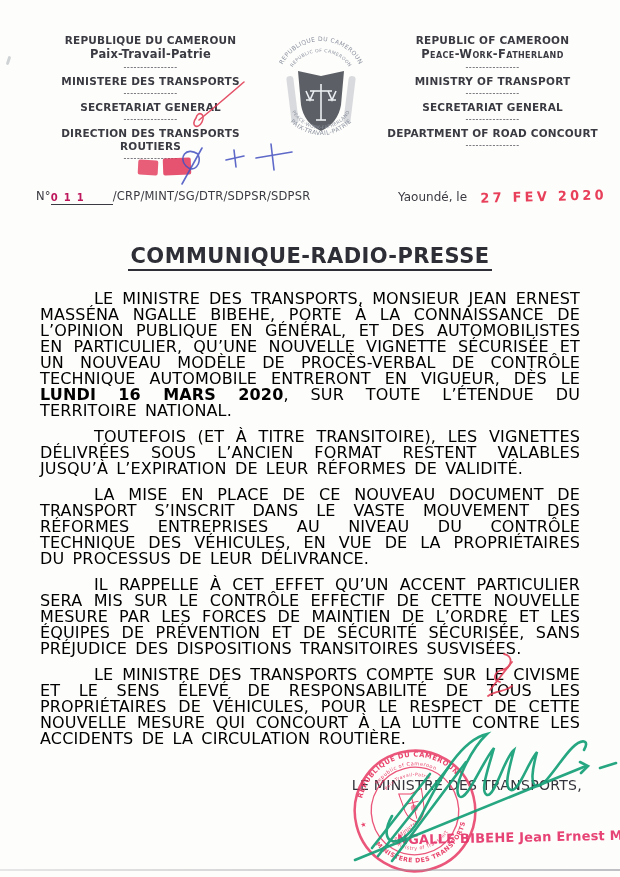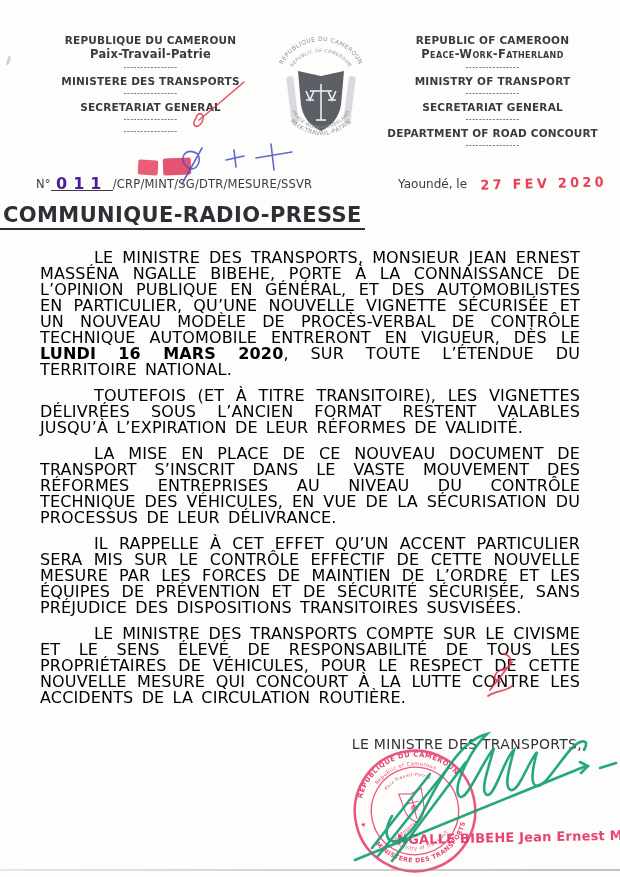--- a/index.html
+++ b/index.html
@@ -13,28 +13,28 @@
   .hdr-line{font-weight:bold;font-size:10.5px;letter-spacing:.2px;color:#3a3a42;}
   .hdr-line.motto-fr{font-size:11.5px;}
   .hdr-line.motto-en{font-variant:small-caps;font-size:11.5px;letter-spacing:.4px;}
   .hdr-div{font-size:8px;letter-spacing:.5px;color:#4a4a52;line-height:9px;margin:1px 0 3px;}
   .emblem{flex:0 0 auto;margin-top:-2px;}
   .emb-arc{font-size:6px;fill:#8d93a0;letter-spacing:.4px;}
   .emb-arc.small{font-size:4.6px;}
   
   .refrow{display:flex;justify-content:space-between;align-items:flex-end;padding:0 10px 0 36px;margin-top:22px;}
   .refline{font-size:11.5px;color:#3a3a42;letter-spacing:.2px;white-space:nowrap;}
-  .ref-num{display:inline-block;min-width:62px;text-align:center;border-bottom:1.3px solid #3a3a42;
-           color:#4c1d95;font-weight:bold;font-size:16px;letter-spacing:6px;line-height:13px;
+  .ref-num{display:inline-block;min-width:62px;text-align:left;border-bottom:1.3px solid #3a3a42;
+           color:#be185d;font-weight:bold;font-size:10px;letter-spacing:6px;line-height:13px;
            transform:translateY(1px);}
   .dateline{font-size:12px;color:#3a3a42;white-space:nowrap;}
   .date-stamp{display:inline-block;color:#e8405a;font-weight:bold;font-size:13.5px;letter-spacing:3.5px;
               transform:rotate(-1.5deg) scaleX(.95);margin-left:6px;}
   
-  .title-wrap{text-align:left;margin-top:12px;}
+  .title-wrap{text-align:center;margin-top:40px;}
   .doc-title{display:inline-block;font-size:21px;font-weight:bold;color:#2e2e36;letter-spacing:.4px;
              border-bottom:2.5px solid #2e2e36;padding:0 3px 1px;}
   
   .body{margin:20px 40px 0 40px;}
   .body p{font-size:16px;line-height:16px;text-align:justify;text-indent:54px;word-spacing:3px;
           letter-spacing:.15px;color:#000000;margin:0 0 10px;}
   .body b{font-weight:bold;}
   
   .signoff{text-align:right;margin:30px 38px 0 0;font-size:14px;letter-spacing:.3px;color:#33333b;}
   .seal-svg{position:absolute;left:347px;top:743px;transform:rotate(-14deg);opacity:.92;}
@@ -56,20 +56,21 @@
 
   <div class="hdr">
     <div class="hdr-col left">
       <div class="hdr-line">REPUBLIQUE DU CAMEROUN</div>
       <div class="hdr-line motto-fr">Paix-Travail-Patrie</div>
       <div class="hdr-div">----------------</div>
       <div class="hdr-line">MINISTERE DES TRANSPORTS</div>
       <div class="hdr-div">----------------</div>
       <div class="hdr-line">SECRETARIAT GENERAL</div>
       <div class="hdr-div">----------------</div>
+      <div class="hdr-line">DIRECTION DES TRANSPORTS ROUTIERS</div>
       <div class="hdr-div">----------------</div>
     </div>
 
     <svg class="emblem" viewBox="0 0 100 118" width="100" height="118">
       <defs>
         <path id="arcT1" d="M 7 52 A 43 43 0 0 1 93 52"></path>
         <path id="arcT2" d="M 16 54 A 34 34 0 0 1 84 54"></path>
         <path id="arcB1" d="M 6 56 A 44 47 0 0 0 94 56"></path>
         <path id="arcB2" d="M 15 58 A 35 39 0 0 0 85 58"></path>
       </defs>
@@ -101,36 +102,36 @@
       <div class="hdr-div">----------------</div>
       <div class="hdr-line">SECRETARIAT GENERAL</div>
       <div class="hdr-div">----------------</div>
       <div class="hdr-line">DEPARTMENT OF ROAD CONCOURT</div>
       <div class="hdr-div">----------------</div>
     </div>
   </div>
 
   <div class="refrow">
     <div class="refline">
-      <span>N°</span><span class="ref-num">011</span><span>/CRP/MINT/SG/DTR/MESURE/SSVR</span>
+      <span>N°</span><span class="ref-num">011</span><span>/CRP/MINT/SG/DTR/SDPSR/SDPSR</span>
     </div>
     <div class="dateline">
       <span>Yaoundé, le</span>
       <span class="date-stamp">27 FEV 2020</span>
     </div>
   </div>
 
   <div class="title-wrap">
     <span class="doc-title">COMMUNIQUE-RADIO-PRESSE</span>
   </div>
 
   <div class="body">
     <p><span>LE MINISTRE DES TRANSPORTS, MONSIEUR JEAN ERNEST MASSÉNA NGALLE BIBEHE, PORTE À LA CONNAISSANCE DE L’OPINION PUBLIQUE EN GÉNÉRAL, ET DES AUTOMOBILISTES EN PARTICULIER, QU’UNE NOUVELLE VIGNETTE SÉCURISÉE ET UN NOUVEAU MODÈLE DE PROCÈS-VERBAL DE CONTRÔLE TECHNIQUE AUTOMOBILE ENTRERONT EN VIGUEUR, DÈS LE </span><b>LUNDI 16 MARS 2020</b><span>, SUR TOUTE L’ÉTENDUE DU TERRITOIRE NATIONAL.</span></p>
     <p>TOUTEFOIS (ET À TITRE TRANSITOIRE), LES VIGNETTES DÉLIVRÉES SOUS L’ANCIEN FORMAT RESTENT VALABLES JUSQU’À L’EXPIRATION DE LEUR RÉFORMES DE VALIDITÉ.</p>
-    <p>LA MISE EN PLACE DE CE NOUVEAU DOCUMENT DE TRANSPORT S’INSCRIT DANS LE VASTE MOUVEMENT DES RÉFORMES ENTREPRISES AU NIVEAU DU CONTRÔLE TECHNIQUE DES VÉHICULES, EN VUE DE LA SÉCURISATION DU PROCESSUS DE LEUR DÉLIVRANCE.</p>
+    <p>LA MISE EN PLACE DE CE NOUVEAU DOCUMENT DE TRANSPORT S’INSCRIT DANS LE VASTE MOUVEMENT DES RÉFORMES ENTREPRISES AU NIVEAU DU CONTRÔLE TECHNIQUE DES VÉHICULES, EN VUE DE LA PROPRIÉTAIRES DU PROCESSUS DE LEUR DÉLIVRANCE.</p>
     <p>IL RAPPELLE À CET EFFET QU’UN ACCENT PARTICULIER SERA MIS SUR LE CONTRÔLE EFFECTIF DE CETTE NOUVELLE MESURE PAR LES FORCES DE MAINTIEN DE L’ORDRE ET LES ÉQUIPES DE PRÉVENTION ET DE SÉCURITÉ SÉCURISÉE, SANS PRÉJUDICE DES DISPOSITIONS TRANSITOIRES SUSVISÉES.</p>
     <p>LE MINISTRE DES TRANSPORTS COMPTE SUR LE CIVISME ET LE SENS ÉLEVÉ DE RESPONSABILITÉ DE TOUS LES PROPRIÉTAIRES DE VÉHICULES, POUR LE RESPECT DE CETTE NOUVELLE MESURE QUI CONCOURT À LA LUTTE CONTRE LES ACCIDENTS DE LA CIRCULATION ROUTIÈRE.</p>
   </div>
 
   <div class="signoff">LE MINISTRE DES TRANSPORTS,</div>
 
   <svg class="seal-svg" viewBox="0 0 140 140" width="136" height="136">
     <defs>
       <path id="sealT1" d="M 14 70 A 56 56 0 0 1 126 70"></path>
       <path id="sealT2" d="M 23 70 A 47 47 0 0 1 117 70"></path>

